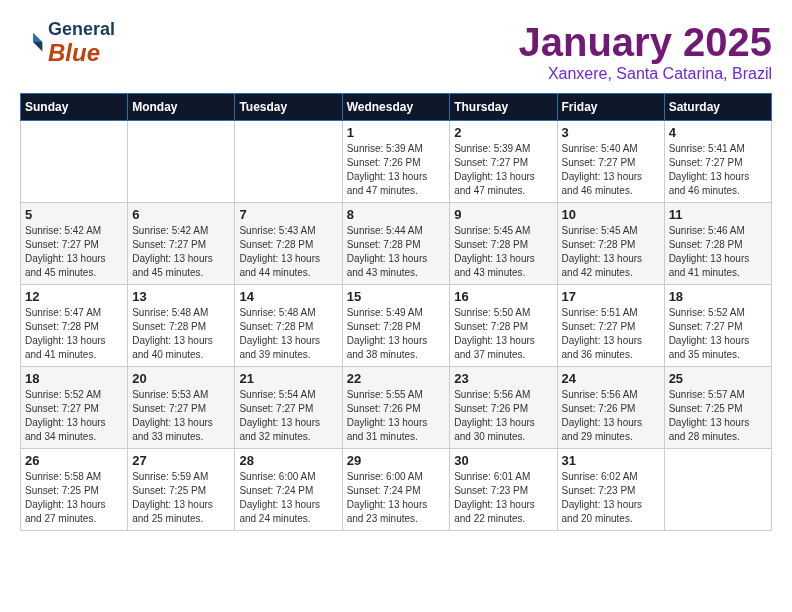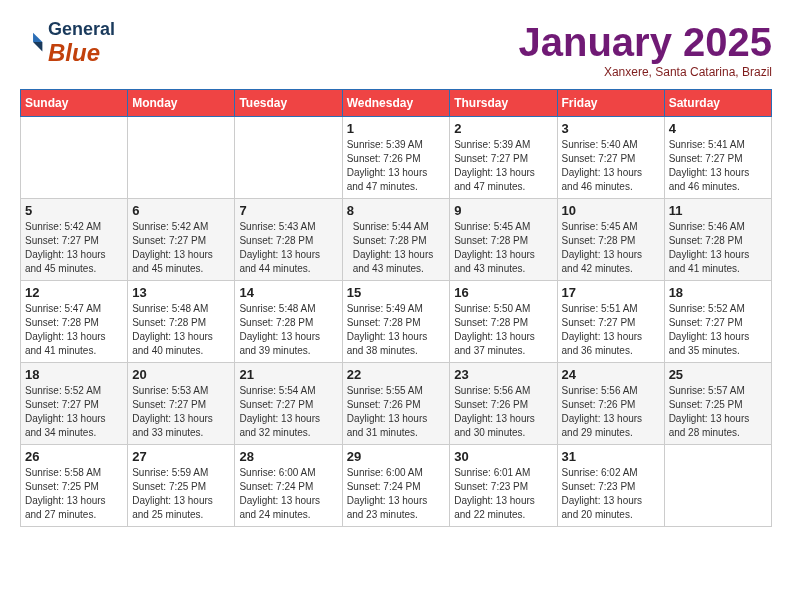--- a/index.html
+++ b/index.html
@@ -26,30 +26,30 @@
     }
     .title-block {
       text-align: right;
     }
     .month-title {
       font-size: 40px;
       color: #701a75;
       font-weight: bold;
     }
     .subtitle {
-      font-size: 12px;
-      color: #7f1d1d;
+      font-size: 16px;
+      color: #6d28d9;
     }
     table {
       width: 100%;
       border-collapse: collapse;
       font-size: 11px;
     }
     thead tr th {
-      background: #ef4444;
+      background: #0f172a;
       color: #fff;
       padding: 6px 4px;
       text-align: left;
       font-size: 12px;
       font-weight: bold;
       border: 1px solid #2a6db5;
     }
     tbody tr td {
       border: 1px solid #ccc;
       vertical-align: top;
@@ -157,21 +157,21 @@
         </td>
         <td>
           <div class="day-num">7</div>
           <div class="day-info" style="white-space: pre-line;">Sunrise: 5:43 AM
 Sunset: 7:28 PM
 Daylight: 13 hours
 and 44 minutes.</div>
         </td>
         <td>
           <div class="day-num">8</div>
-          <div class="day-info" style="white-space: pre-line; margin-left: 6px;">Sunrise: 5:44 AM
+          <div class="day-info" style="white-space: pre-line;">Sunrise: 5:44 AM
 Sunset: 7:28 PM
 Daylight: 13 hours
 and 43 minutes.</div>
         </td>
         <td>
           <div class="day-num">9</div>
           <div class="day-info" style="white-space: pre-line;">Sunrise: 5:45 AM
 Sunset: 7:28 PM
 Daylight: 13 hours
 and 43 minutes.</div>

